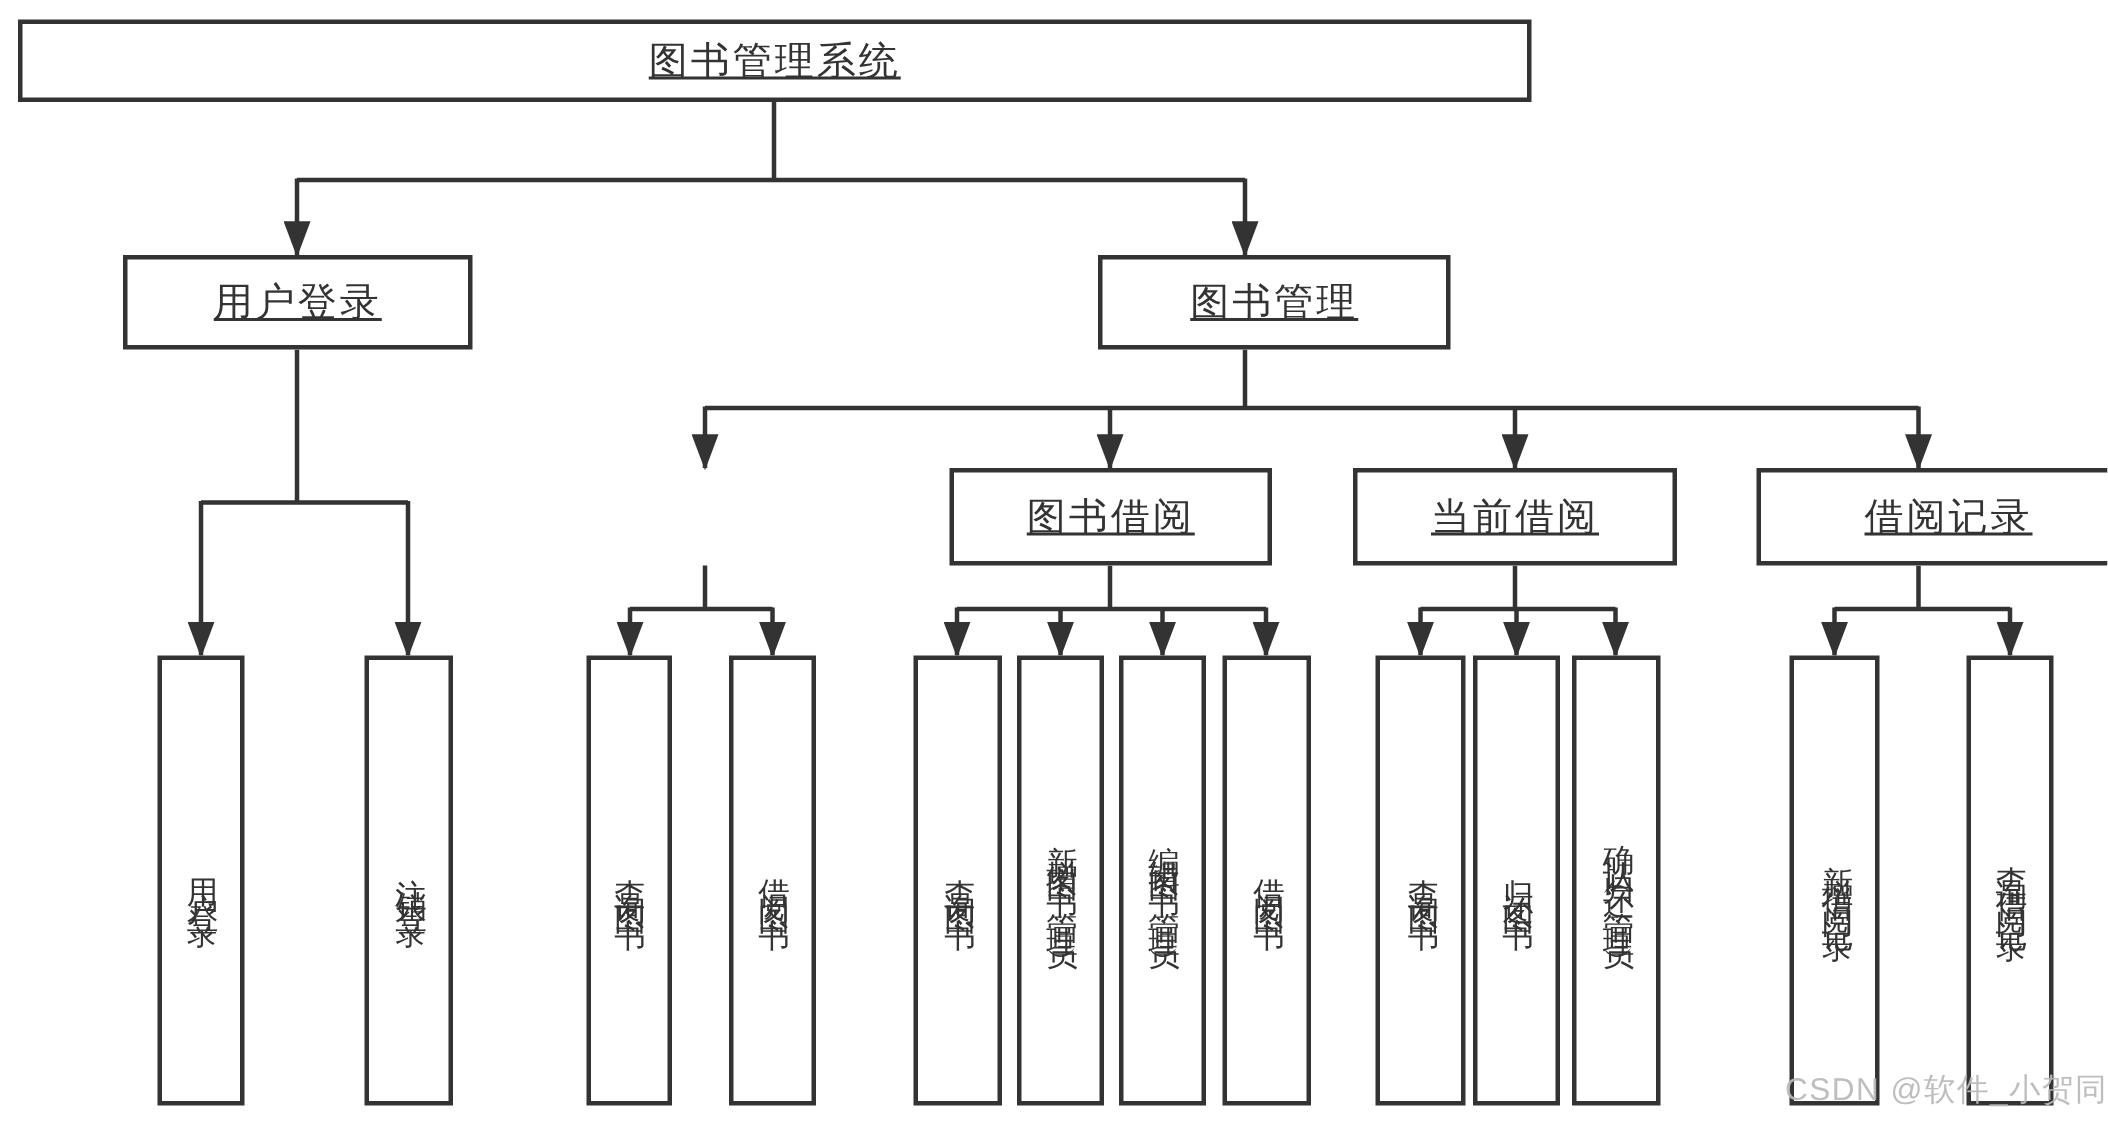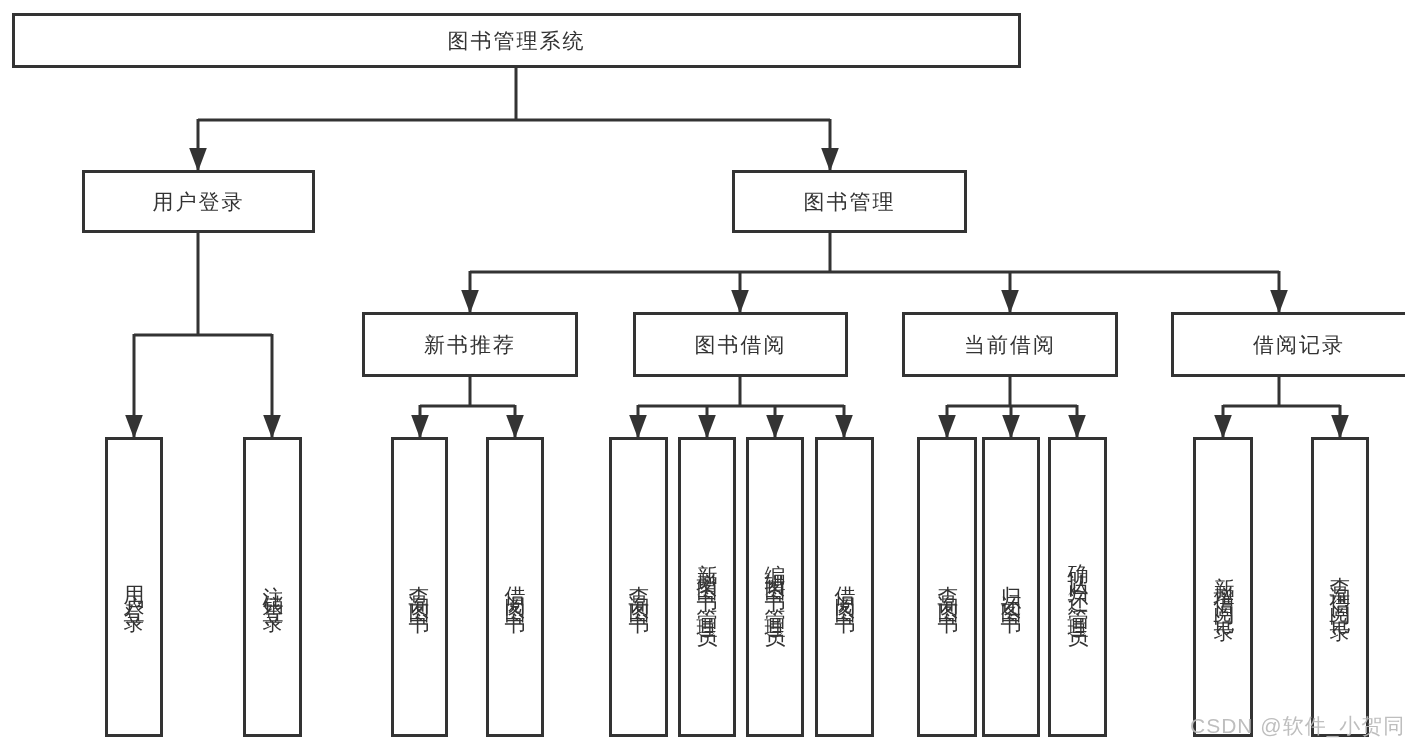--- a/index.html
+++ b/index.html
@@ -21,23 +21,24 @@
     position: absolute;
     box-sizing: border-box;
     background: #ffffff;
     border: 3px solid #333333;
     color: #333333;
   }
   .hnode {
     display: flex;
     align-items: center;
     justify-content: center;
-    font-size: 21px;
+    font-size: 26px;
     letter-spacing: 2px;
     white-space: nowrap;
+    text-decoration: underline;
   }
   .vnode {
     top: 437px;
     height: 300px;
     writing-mode: vertical-rl;
     text-orientation: mixed;
     text-align: center;
     line-height: 52px;
     font-size: 21px;
     letter-spacing: 9px;
@@ -115,21 +116,20 @@
         <line x1="1340" y1="405" x2="1340" y2="437" marker-end="url(#arw)"></line>
       </g>
     </g>
   </svg>
 
   <div class="node hnode" style="left:12px;top:13px;width:1009px;height:55px">图书管理系统</div>
 
   <div class="node hnode" style="left:82px;top:170px;width:233px;height:63px">用户登录</div>
   <div class="node hnode" style="left:732px;top:170px;width:235px;height:63px">图书管理</div>
 
-  <div class="node hnode" style="left:362px;top:312px;width:216px;height:65px">新书推荐</div>
   <div class="node hnode" style="left:902px;top:312px;width:216px;height:65px">当前借阅</div>
   <div class="node hnode" style="left:633px;top:312px;width:215px;height:65px">图书借阅</div>
   <div class="node hnode" style="left:1171px;top:312px;width:256px;height:65px">借阅记录</div>
 
   <div class="node vnode" style="left:105px;width:58px">用户登录</div>
   <div class="node vnode" style="left:243px;width:59px">注销登录</div>
 
   <div class="node vnode" style="left:391px;width:57px">查询图书</div>
   <div class="node vnode" style="left:486px;width:58px">借阅图书</div>
 

